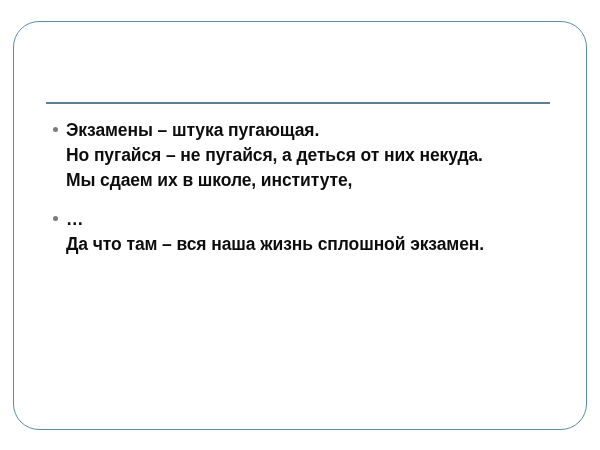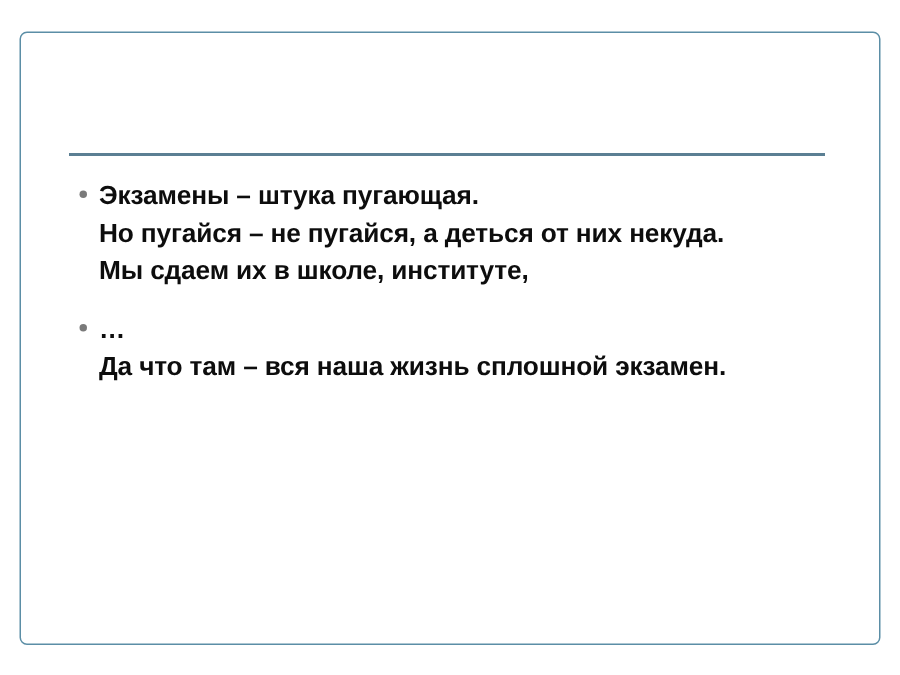--- a/index.html
+++ b/index.html
@@ -14,21 +14,21 @@
     overflow: hidden;
   }
   .slide {
     position: absolute;
     left: 13px;
     top: 21px;
     width: 574px;
     height: 409px;
     box-sizing: border-box;
     border: 1px solid #5b8ea6;
-    border-radius: 5px;
+    border-radius: 26px;
     background: #ffffff;
   }
   .slide-inner {
     position: absolute;
     left: 0;
     top: 0;
     right: 0;
     bottom: 0;
   }
   .title-area {

